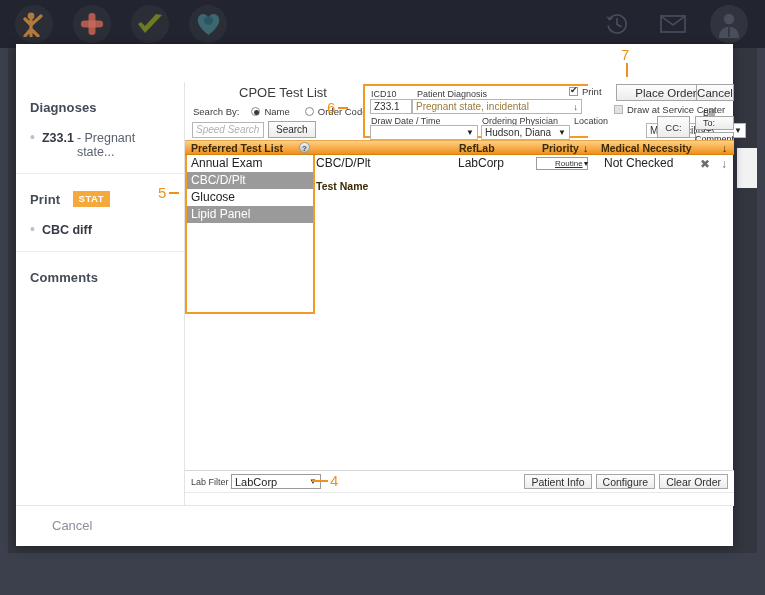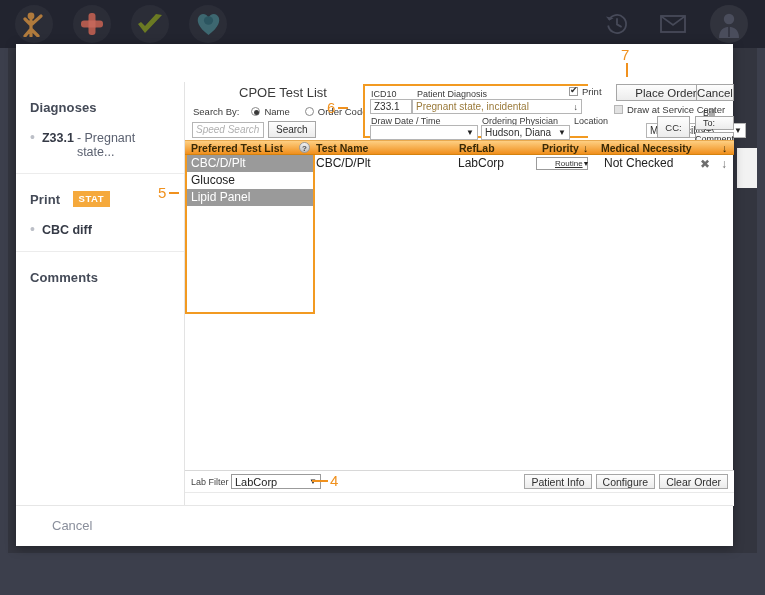--- a/index.html
+++ b/index.html
@@ -367,29 +367,30 @@
 
             <div class="btn" style="position:absolute; left:69px; top:32px; width:33px; height:22px; font-size:9.5px;">CC:</div>
             <div class="btn" style="position:absolute; left:107px; top:32px; width:39px; height:14px; font-size:9px;">Bill To: (T)</div>
             <div class="btn" style="position:absolute; left:107px; top:48px; width:39px; height:14px; font-size:9px;">Comment</div>
           </div>
         </div>
 
         <div class="tbl-head">
           <span class="th" style="left:6px;">Preferred Test List</span>
           <span class="help-icon" style="position:absolute; left:110px; top:1px;">?</span>
-          <span class="th" style="left:131px;">Test Name</span>
+          <span class="th" style="left:131px;margin-top:38px;">Test Name</span>
           <span class="th" style="left:274px;">RefLab</span>
           <span class="th" style="left:357px;">Priority</span>
           <span class="th" style="left:398px; font-weight:normal;">↓</span>
           <span class="th" style="left:416px;">Medical Necessity</span>
           <span class="th" style="left:537px; font-weight:normal;">↓</span>
         </div>
 
         <div class="pref-list">
+          <div class="pl-item">Annual Exam</div>
           <div class="pl-item sel">CBC/D/Plt</div>
           <div class="pl-item">Glucose</div>
           <div class="pl-item sel">Lipid Panel</div>
         </div>
 
         <div class="grid-area">
           <div class="row">
             <span class="cell" style="left:1px;">CBC/D/Plt</span>
             <span class="cell" style="left:143px;">LabCorp</span>
             <div class="prio-select" style="left:221px;padding-left:18px;">

